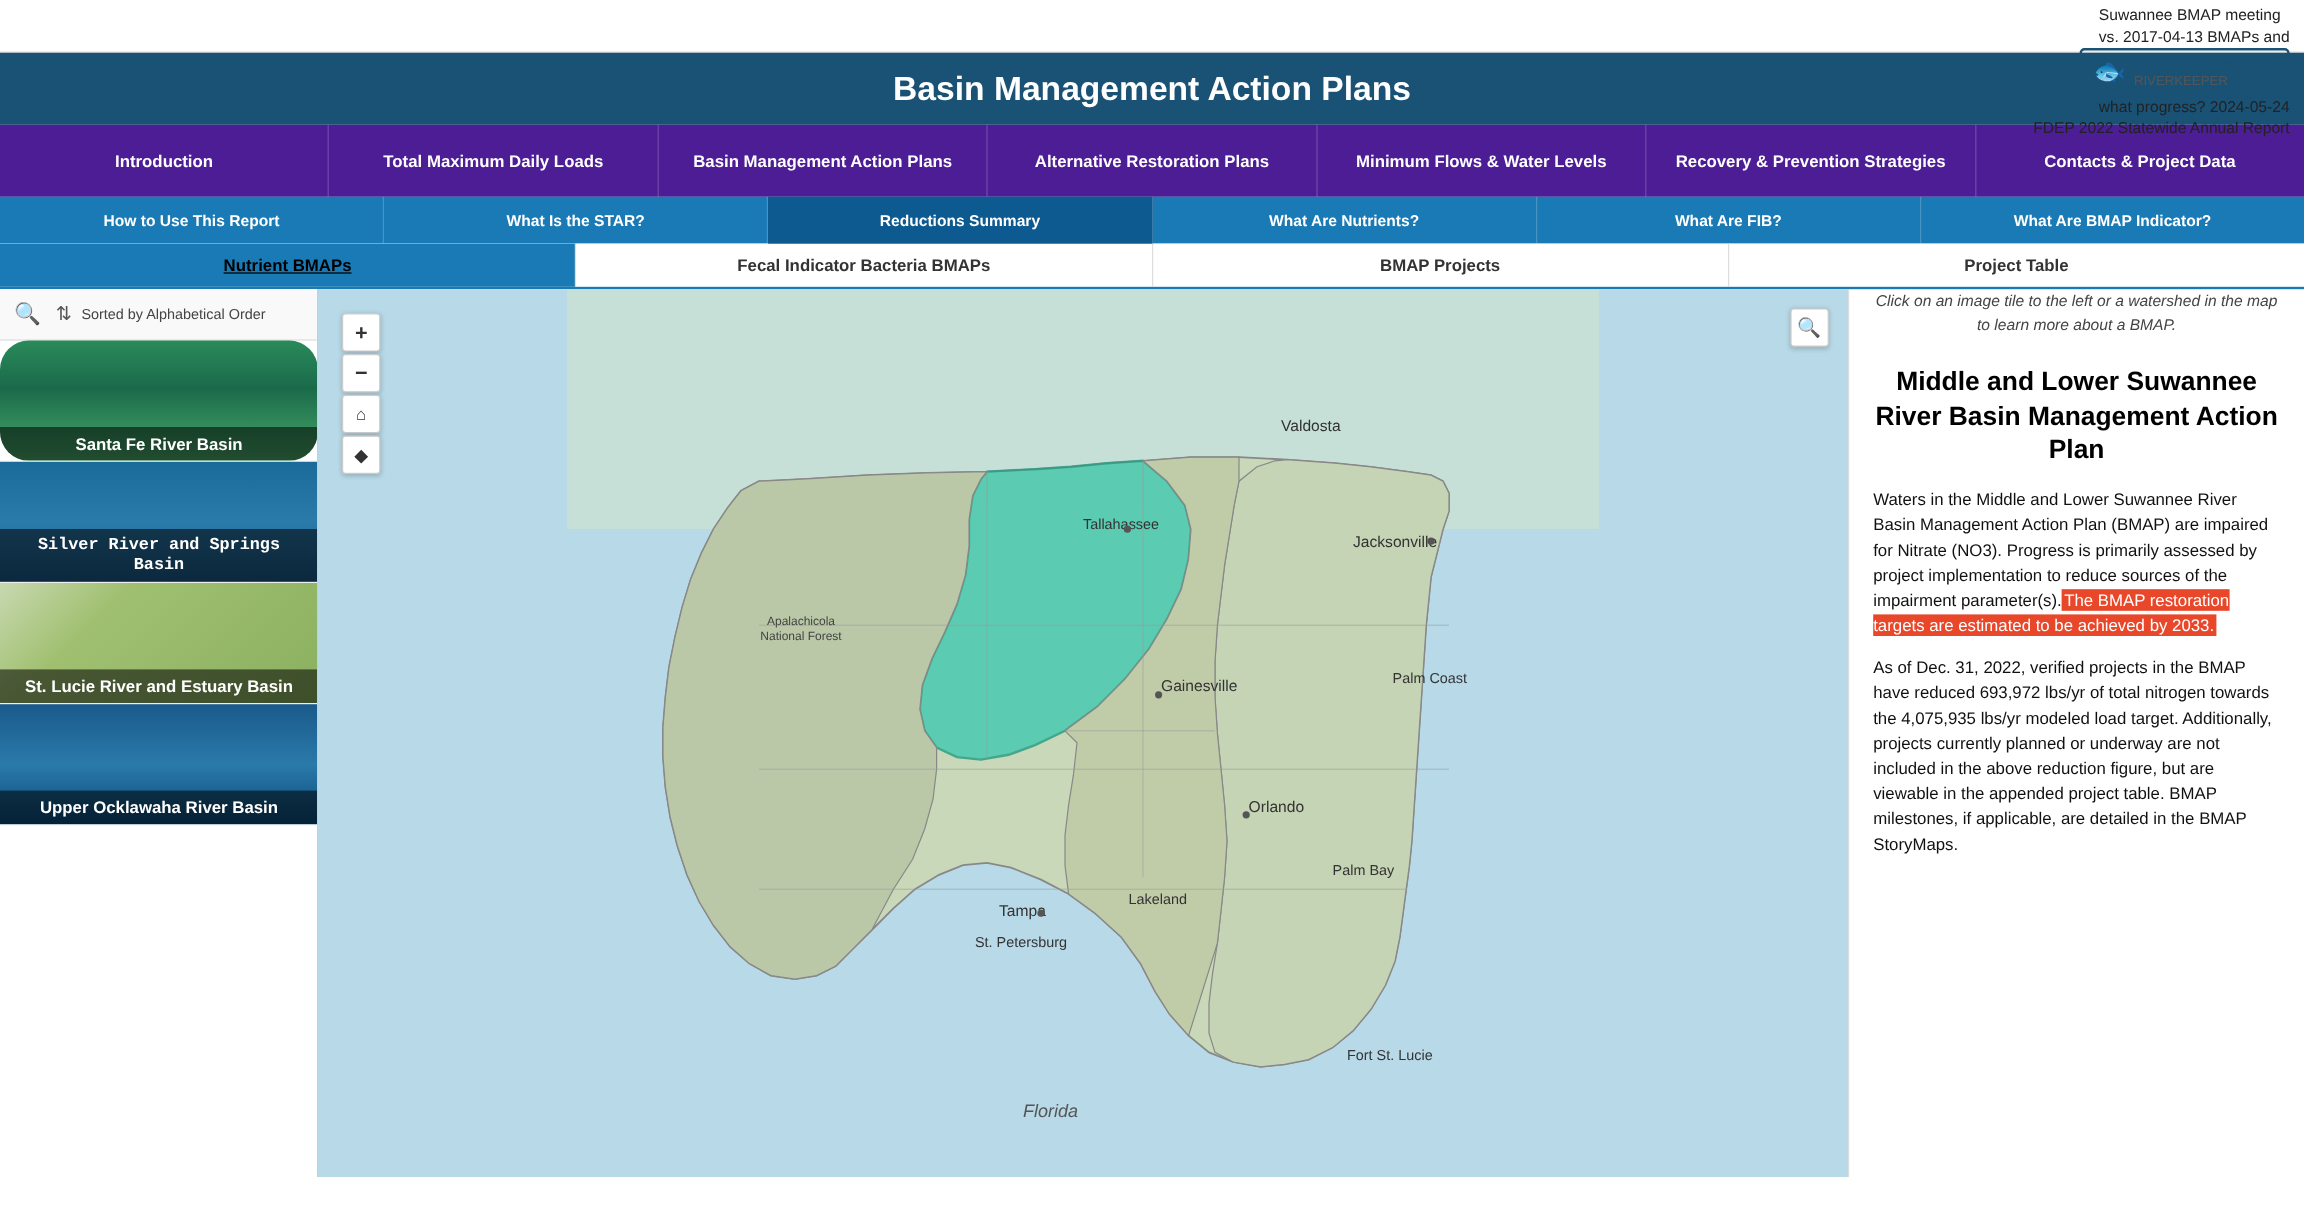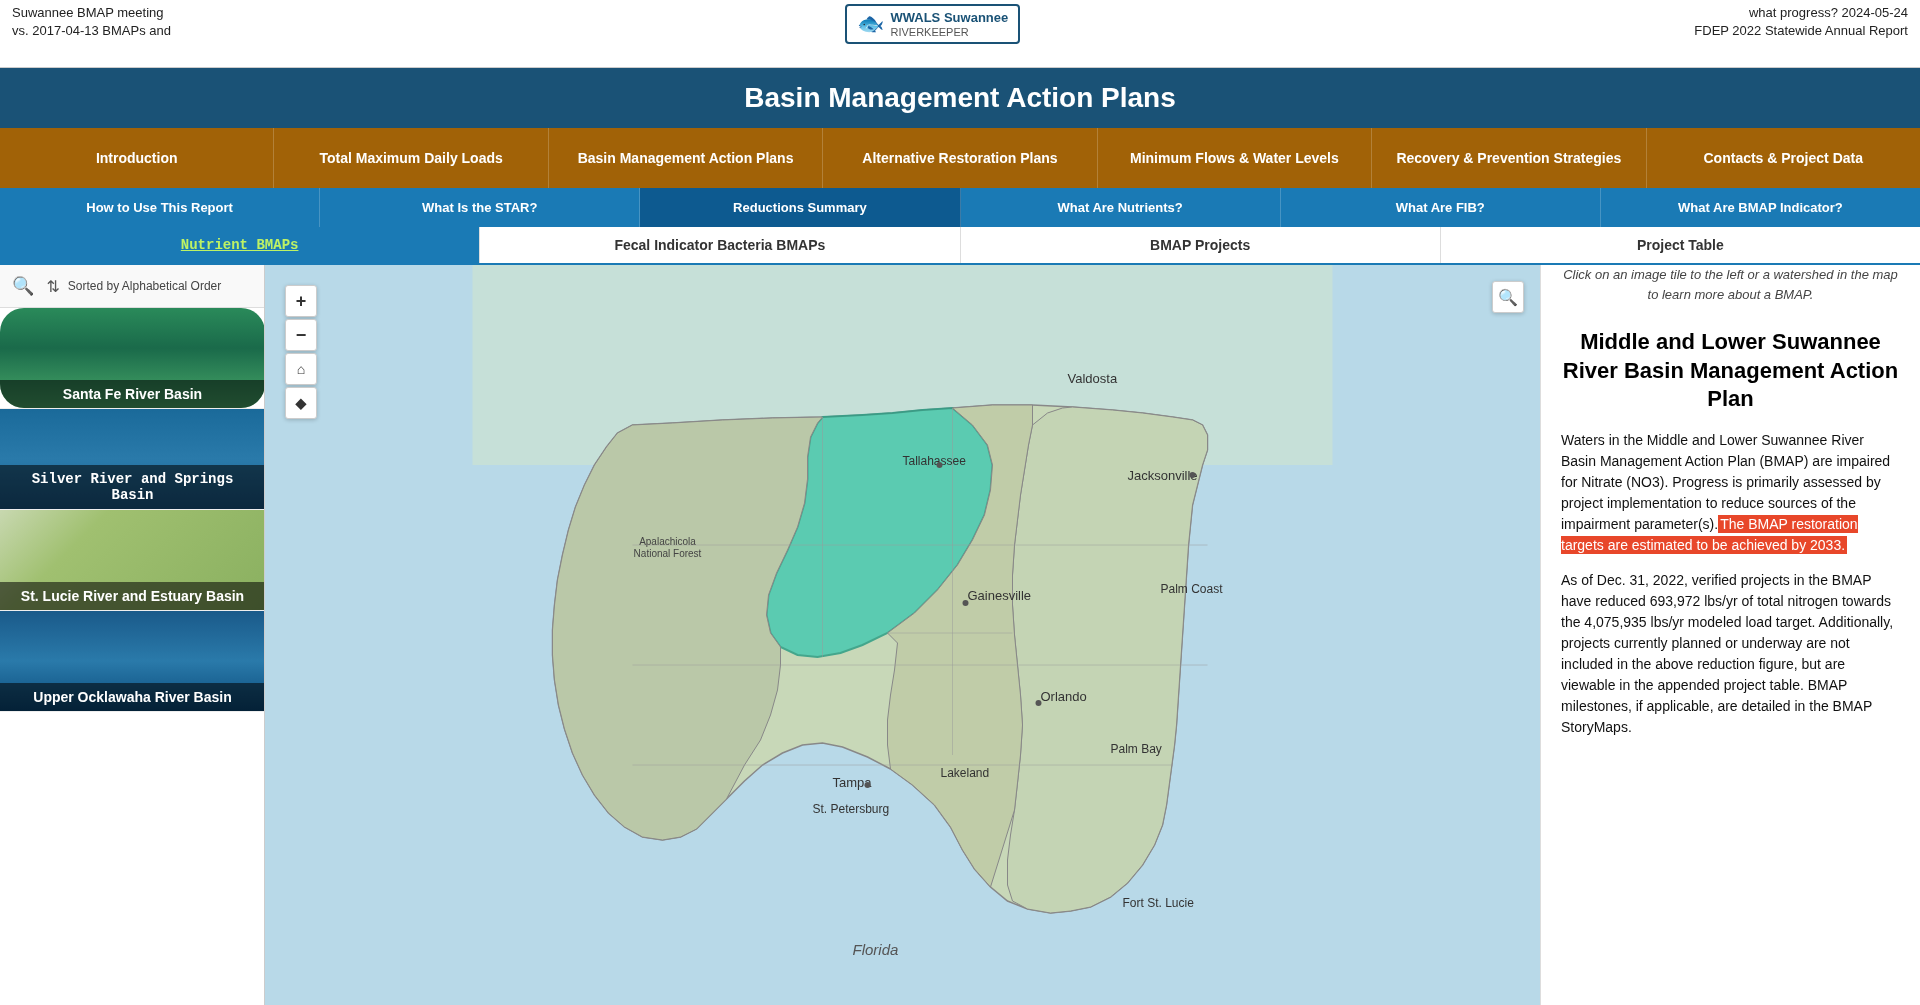--- a/index.html
+++ b/index.html
@@ -1,26 +1,27 @@
 <!DOCTYPE html>
 <html><head>
   <meta charset="utf-8">
   <style>
     * { margin: 0; padding: 0; box-sizing: border-box; }
     body { font-family: Arial, sans-serif; font-size: 14px; background: #fff; width: 1920px; overflow-x: hidden; }
 
     
     .top-bar {
       display: flex;
-      align-items: flex-start;
+      align-items: flex-end;
       justify-content: space-between;
       background: #fff;
       padding: 4px 12px;
       border-bottom: 1px solid #ccc;
-      height: 68px;
+      height: 44px;
+      flex-direction: column;
     }
     .top-bar-left { font-size: 13px; color: #222; line-height: 1.4; }
     .top-bar-center { display: flex; align-items: center; }
     .top-bar-right { font-size: 13px; color: #222; text-align: right; line-height: 1.4; }
 
     
     .logo-box {
       display: flex; align-items: center; gap: 6px;
       border: 2px solid #1a5276;
       padding: 4px 10px;
@@ -36,21 +37,21 @@
       color: white;
       text-align: center;
       font-size: 28px;
       font-weight: bold;
       padding: 14px 0;
     }
 
     
     .nav1 {
       display: flex;
-      background: #a16207;
+      background: #4c1d95;
       align-items: flex-end;
     }
     .nav1-item {
       flex: 1;
       color: white;
       text-align: center;
       padding: 14px 8px;
       font-size: 14px;
       font-weight: bold;
       border-right: 1px solid rgba(255,255,255,0.2);
@@ -92,23 +93,22 @@
       padding: 10px 8px;
       font-size: 14px;
       font-weight: bold;
       color: #333;
       cursor: pointer;
       border-right: 1px solid #ddd;
     }
     .nav3-item:last-child { border-right: none; }
     .nav3-item.active {
       background: #1a7ab5;
-      color: #bef264;
+      color: #000000;
       border-radius: 0;
-      font-family: Liberation Mono, monospace;
     }
     .nav3-item.active span { text-decoration: underline; }
 
     
     .main-content {
       display: flex;
       height: 740px;
     }
 
     

